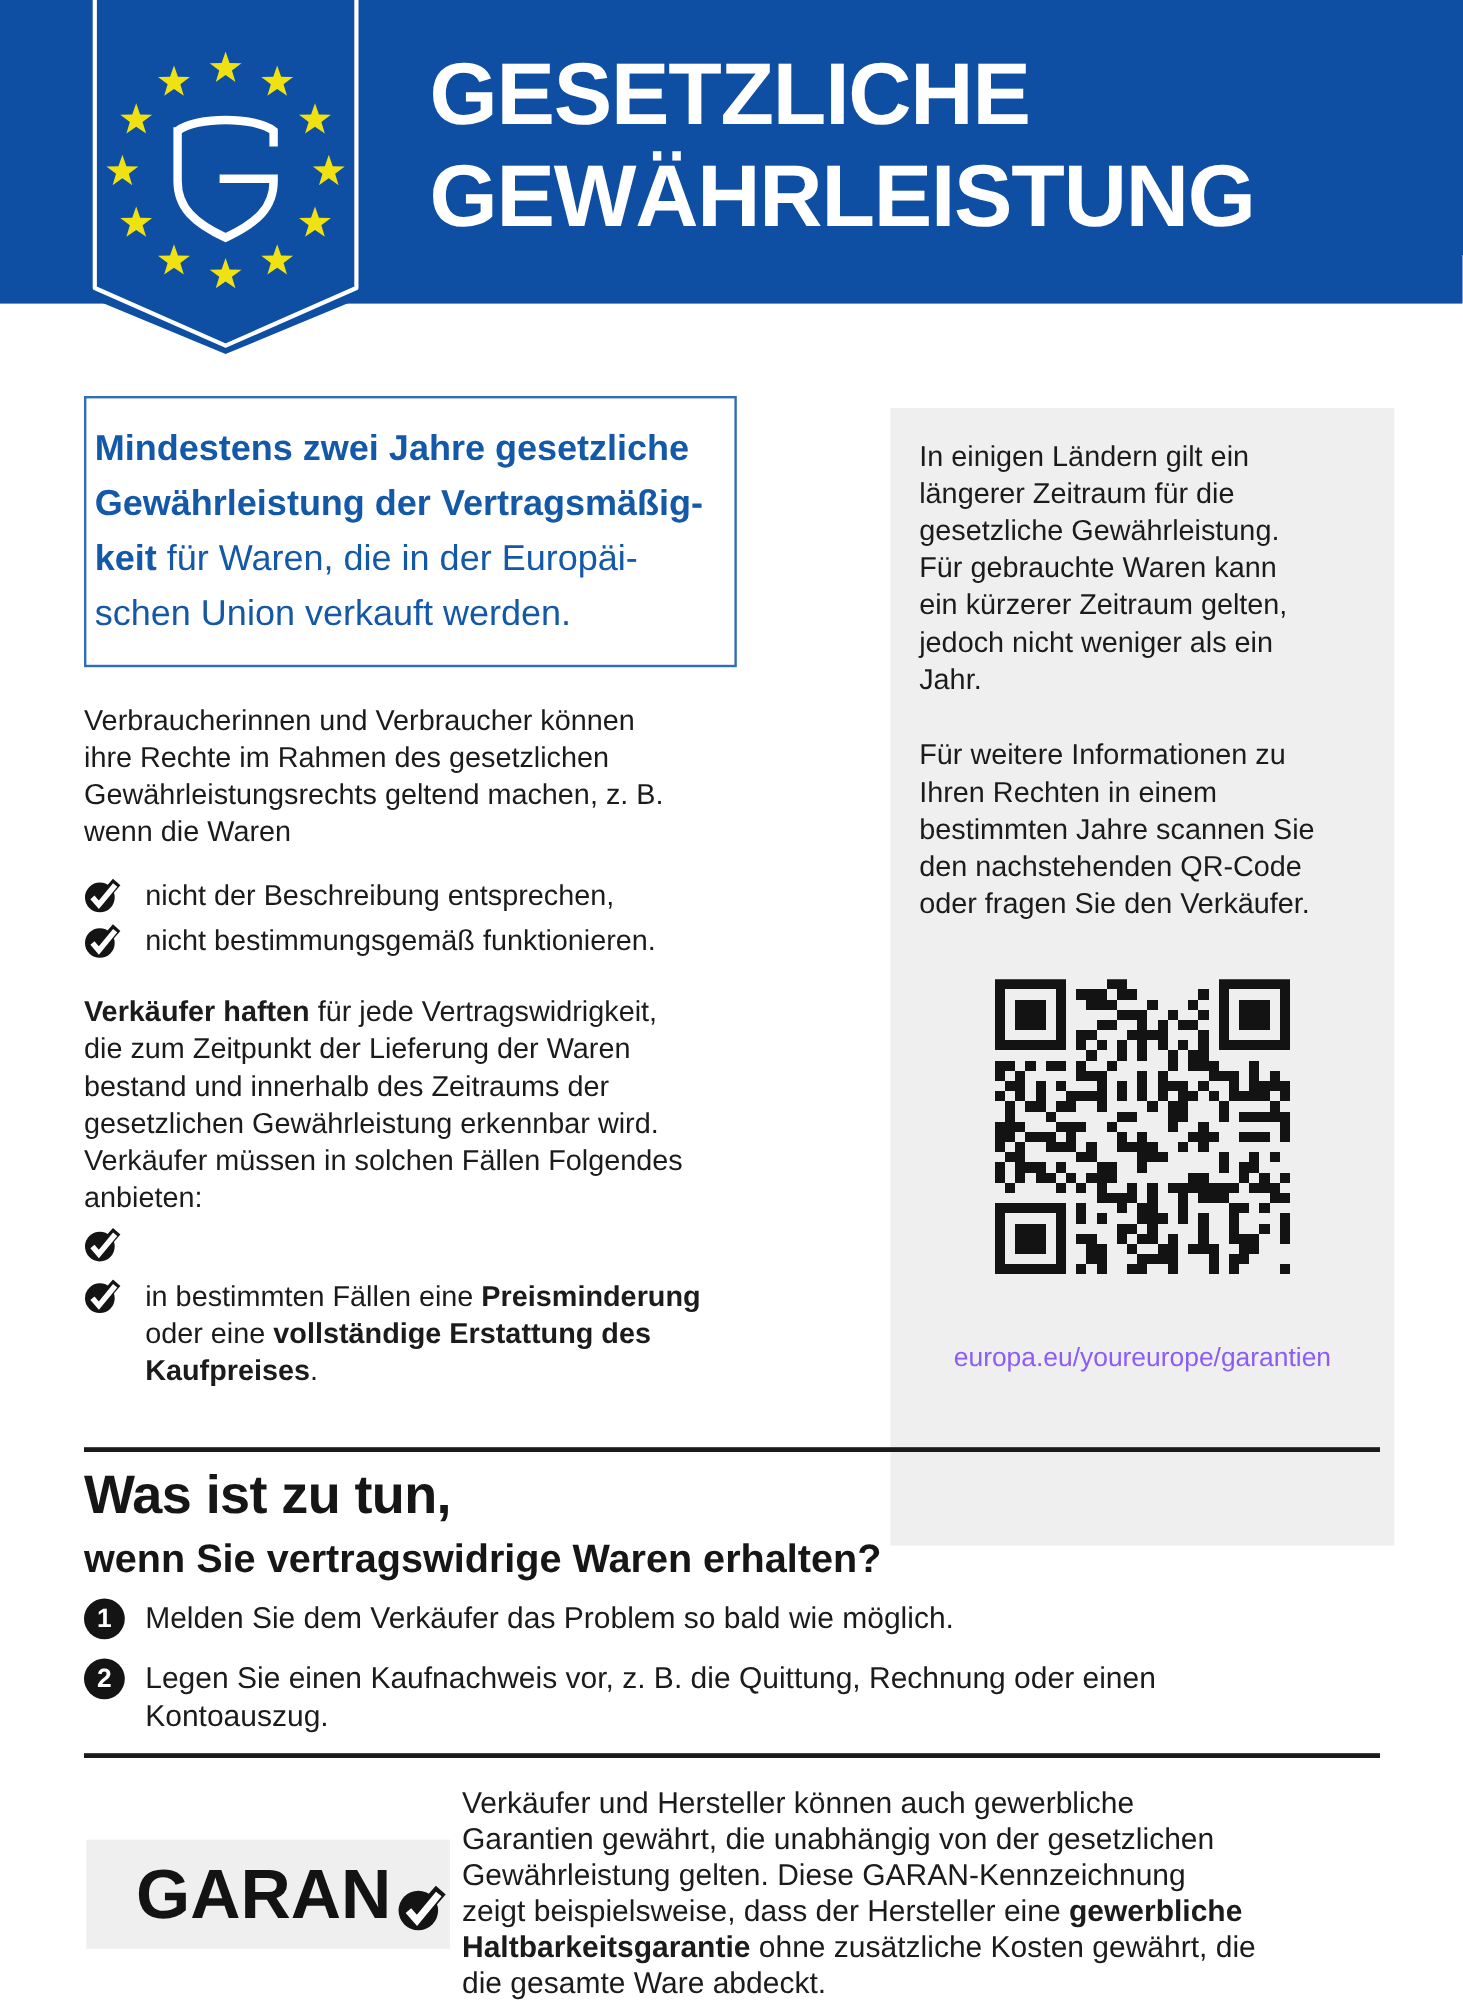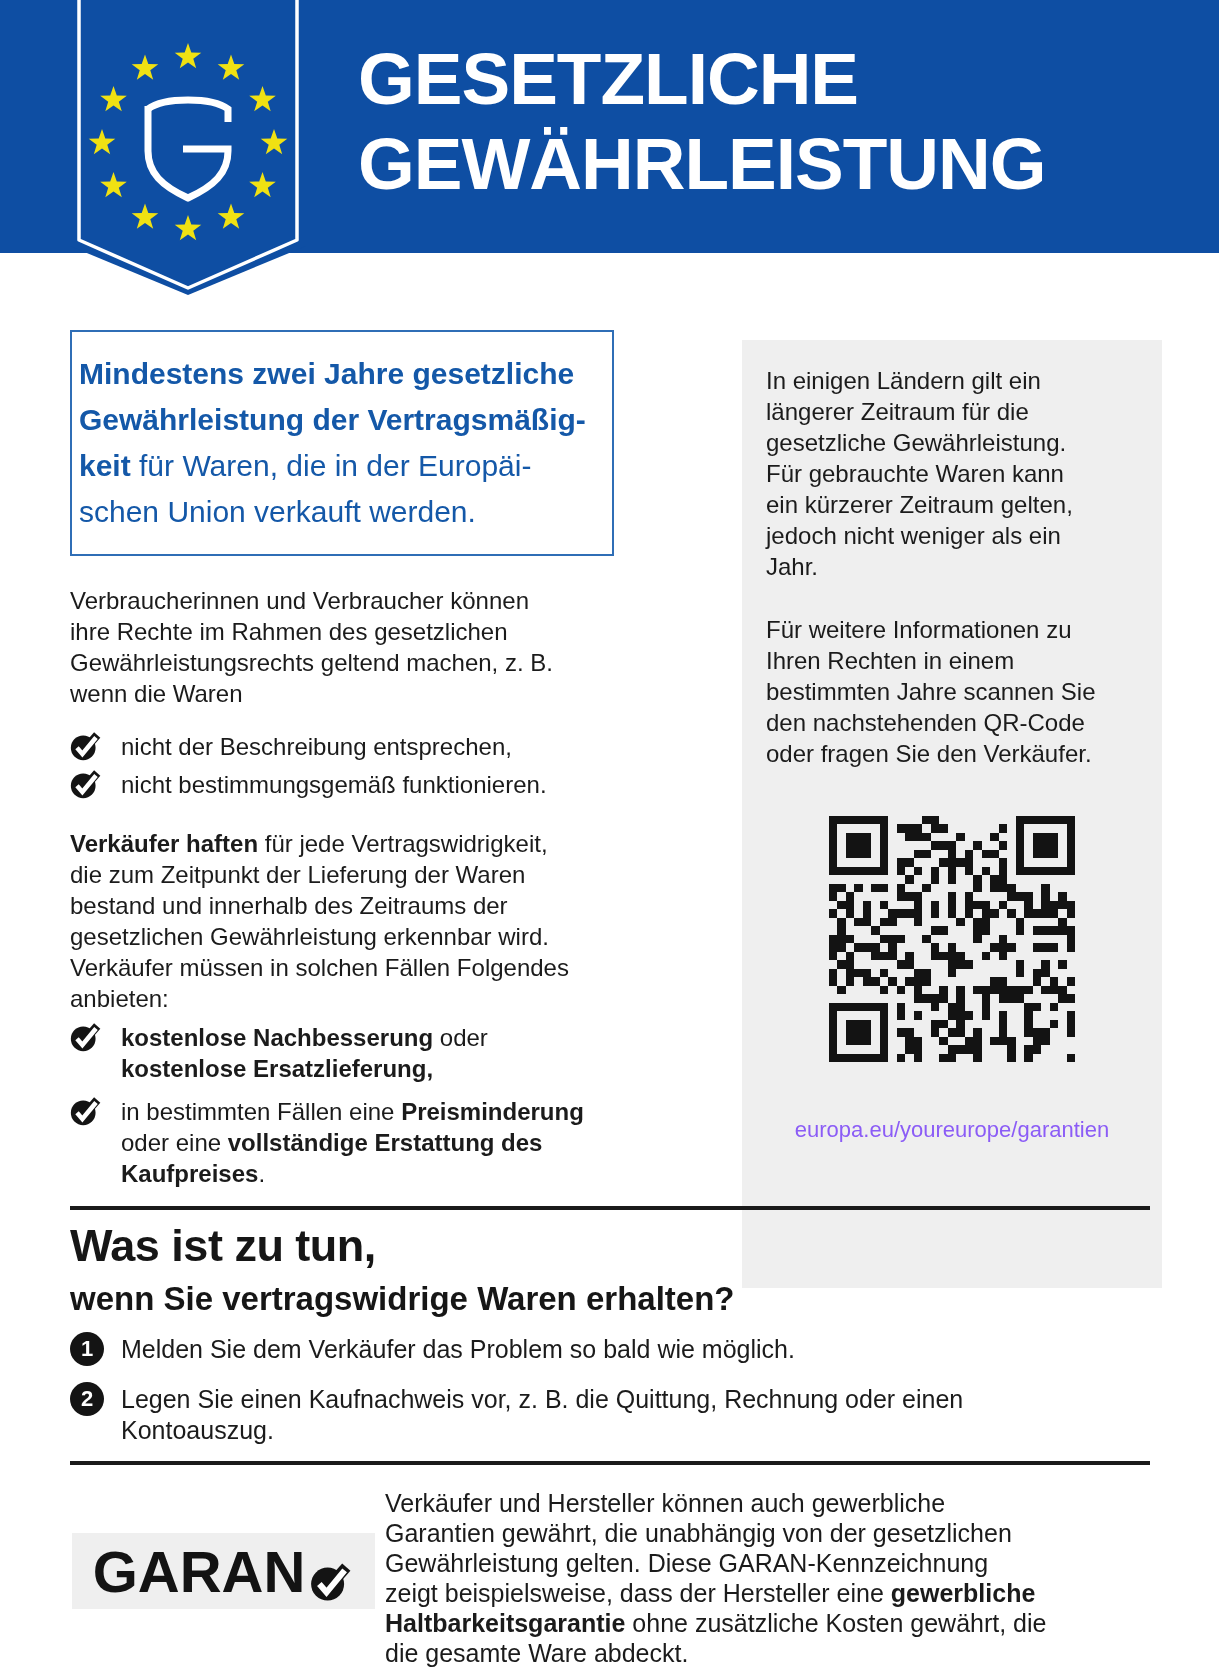--- a/index.html
+++ b/index.html
@@ -31,22 +31,22 @@
   
   .divider{left:70px;width:1080px;height:4px;background:#1a1a1a;}
   .h1{left:70px;top:1220px;margin:0;font-size:45px;font-weight:700;letter-spacing:-0.5px;color:var(--ink);}
   .h2{left:70px;top:1280px;margin:0;font-size:33px;font-weight:700;color:var(--ink);}
   .steps{left:70px;top:1332px;width:1030px;}
   .step{display:flex;gap:17px;align-items:flex-start;margin-bottom:16px;}
   .numb{flex:none;width:34px;height:34px;border-radius:50%;background:#141414;color:#fff;
         font-weight:700;font-size:22px;display:flex;align-items:center;justify-content:center;}
   .stext{font-size:25px;line-height:31px;padding-top:2px;}
   
-  .garan-box{left:72px;top:1533px;width:303px;height:76px;background:var(--gray);
-             display:flex;align-items:center;justify-content:center;gap:5px;}
+  .garan-box{left:72px;top:1533px;width:303px;height:91px;background:var(--gray);
+             display:flex;align-items:center;justify-content:flex-end;gap:5px;}
   .garan-text{font-size:58px;font-weight:700;color:#131313;letter-spacing:0;}
   .garan-chk{width:44px;height:40px;transform:translateY(12px);}
   .garan-para{left:385px;top:1488px;width:780px;font-size:25px;line-height:30px;}
   .hidden-defs{position:absolute;width:0;height:0;overflow:hidden;}
 </style>
 </head>
 <body>
 
 <svg class="hidden-defs" aria-hidden="true">
   <defs>
@@ -130,24 +130,20 @@
       <div class="tline"><span>gesetzlichen Gewährleistung erkennbar wird.</span></div>
       <div class="tline"><span>Verkäufer müssen in solchen Fällen Folgendes</span></div>
       <div class="tline"><span>anbieten:</span></div>
     </section>
 
   <section class="blk abs" style="top:1022px">
     <div class="brow mb12">
       <svg class="chk" viewBox="0 0 40 36">
           <use href="#check-icon-def"></use>
         </svg>
-      <div>
-          <div class="tline"><span class="b">kostenlose Nachbesserung</span><span> oder</span></div>
-          <div class="tline"><span class="b">kostenlose Ersatzlieferung,</span></div>
-        </div>
     </div>
     <div class="brow">
       <svg class="chk" viewBox="0 0 40 36">
           <use href="#check-icon-def"></use>
         </svg>
       <div>
           <div class="tline"><span>in bestimmten Fällen eine </span><span class="b">Preisminderung</span></div>
           <div class="tline"><span>oder eine </span><span class="b">vollständige Erstattung des</span></div>
           <div class="tline"><span class="b">Kaufpreises</span><span>.</span></div>
         </div>

